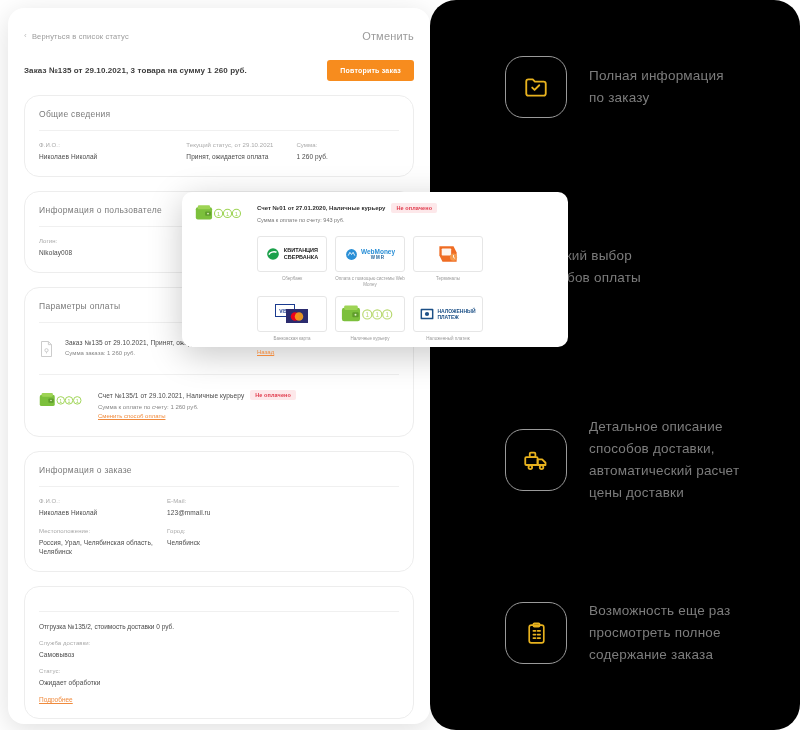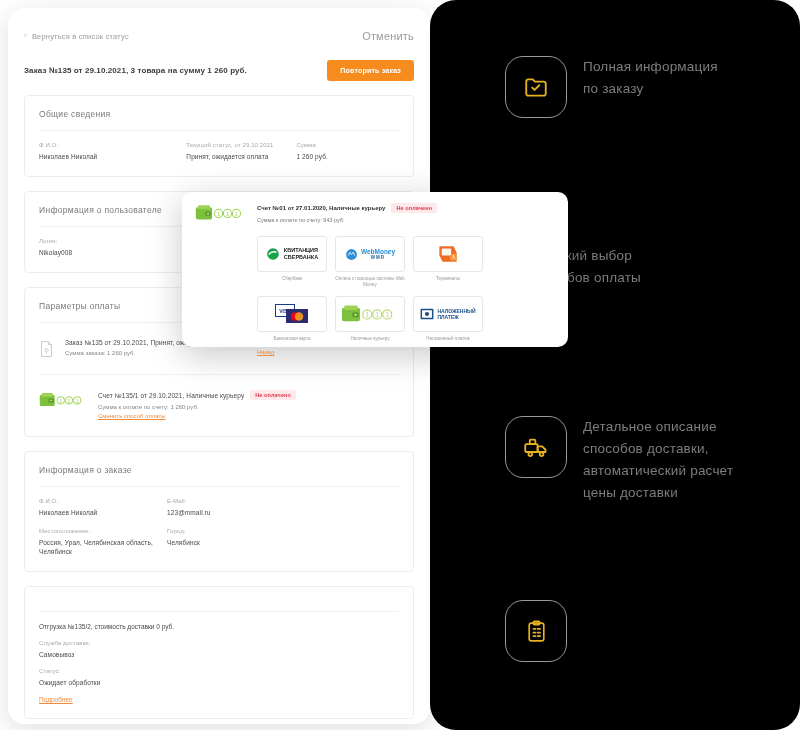--- a/index.html
+++ b/index.html
@@ -13,21 +13,21 @@
 
   
   .dark-panel {
     position: absolute; left: 430px; top: 0;
     width: 370px; height: 730px;
     background: #000000;
     border-radius: 26px 26px 26px 26px;
   }
   .feature {
     position: absolute; left: 75px;
-    display: flex; align-items: flex-start; gap: 16px;
+    display: flex; align-items: center; gap: 22px;
   }
   .feature-icon {
     width: 62px; height: 62px; flex: 0 0 62px;
     border: 1px solid #9a9a9a;
     border-radius: 18px;
     background: #000;
     display: flex; align-items: center; justify-content: center;
   }
   .feature-icon svg { display: block; }
   .feature-text {
@@ -67,21 +67,21 @@
   .order-head { display: flex; justify-content: space-between; align-items: center; margin-top: 18px; }
   .order-title { font-size: 8px; color: #3c3c3c; font-weight: bold; letter-spacing: .1px; }
   .repeat-btn {
     background: #f78c1e; color: #ffffff;
     font-size: 7px; font-weight: bold;
     padding: 7px 13px; border: 0; border-radius: 3px;
     letter-spacing: .2px; cursor: pointer;
   }
 
   .panel {
-    border: 1px solid #ededed; border-radius: 4px;
+    border: 1px solid #ededed; border-radius: 15px;
     margin-top: 14px; padding: 13px 14px 15px 14px;
     background: #fff;
   }
   .panel-title { font-size: 8.5px; color: #7a7a7a; letter-spacing: .3px; }
   .panel-divider { height: 1px; background: #f0f0f0; margin: 11px 0 11px 0; }
 
   .field-row { display: flex; }
   .field { }
   .field-label { font-size: 6px; color: #a9a9a9; letter-spacing: .1px; margin-bottom: 4px; }
   .field-value { font-size: 6.5px; color: #4a4a4a; letter-spacing: .1px; line-height: 9px; }
@@ -179,20 +179,23 @@
     </div>
 
     <div class="feature feature-4">
       <div class="feature-icon">
         <svg width="25" height="25" viewBox="0 0 24 24" fill="none" stroke="#e8b21e" stroke-width="1.6" stroke-linecap="round" stroke-linejoin="round">
           <rect x="5" y="4" width="14" height="17" rx="2"></rect>
           <rect x="9" y="2.2" width="6" height="3.2" rx="1"></rect>
           <path d="M9 9.5h2M13 9.5h2.5M9 13h2M13 13h2.5M9 16.5h2M13 16.5h2.5"></path>
         </svg>
       </div>
+      <div class="feature-text">Возможность еще раз
+просмотреть полное
+содержание заказа</div>
     </div>
   </div>
 
   <div class="card">
     <div class="card-inner">
 
       <div class="topbar">
         <div class="back-link">
           <span class="chev">‹</span>
           <span>Вернуться в список статус</span>

